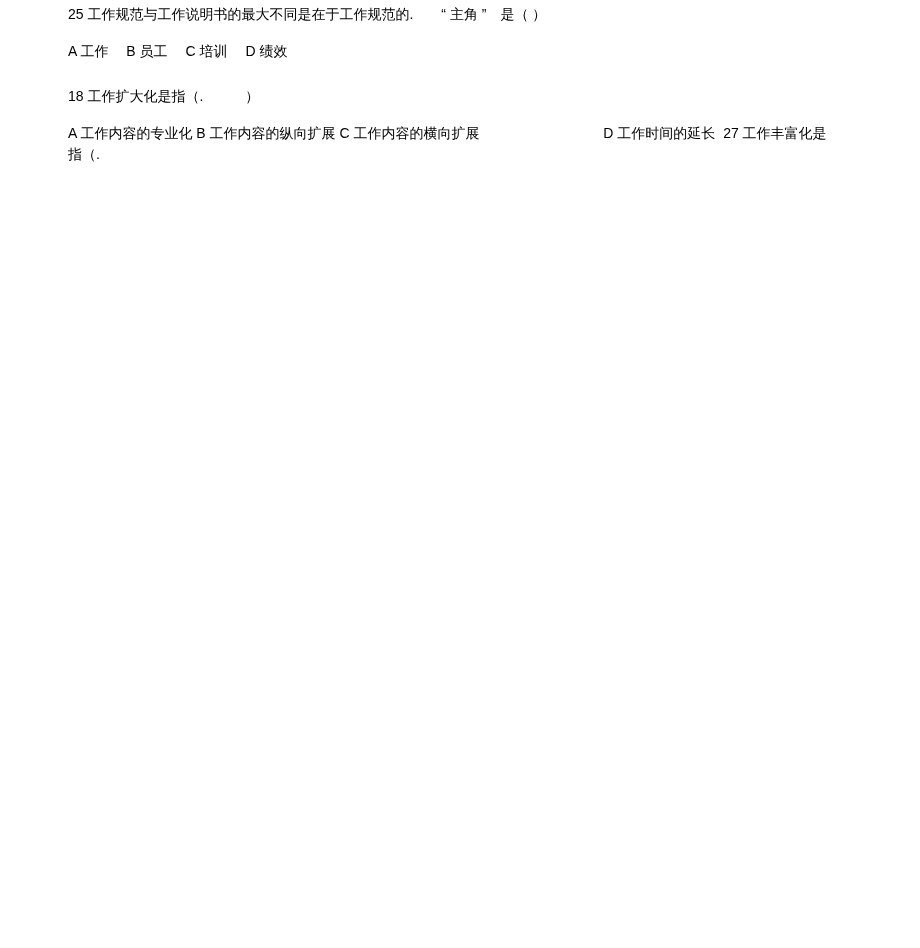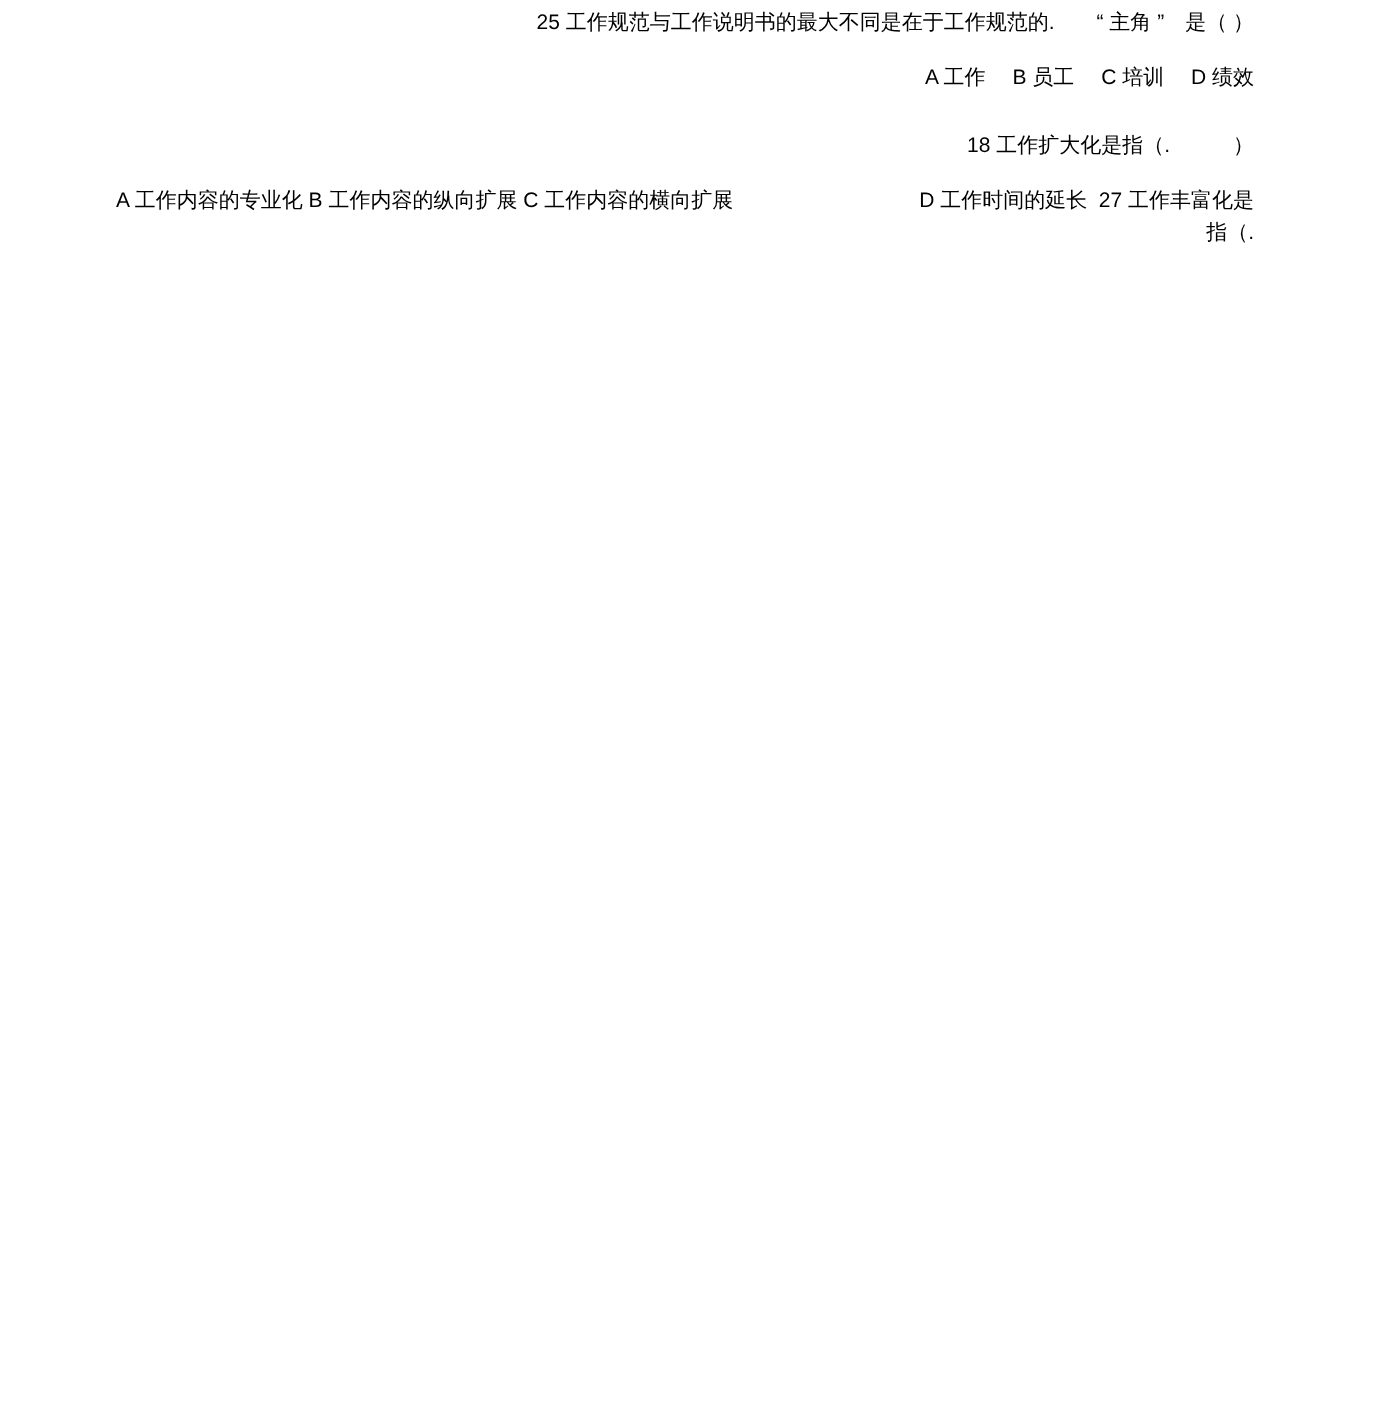--- a/index.html
+++ b/index.html
@@ -7,21 +7,20 @@
       width: 920px;
       height: 948px;
       background: #ffffff;
       font-family: "Microsoft YaHei", "SimSun", Arial, sans-serif;
       font-size: 14px;
       color: #000;
       line-height: 1.5;
     }
     .page {
       padding: 4px 84px 0 68px;
-      text-align: right;
     }
     .q-block {
       margin-bottom: 16px;
     }
     .q-stem {
       margin-bottom: 16px;
     }
     .q-opts {
       margin-bottom: 24px;
     }

